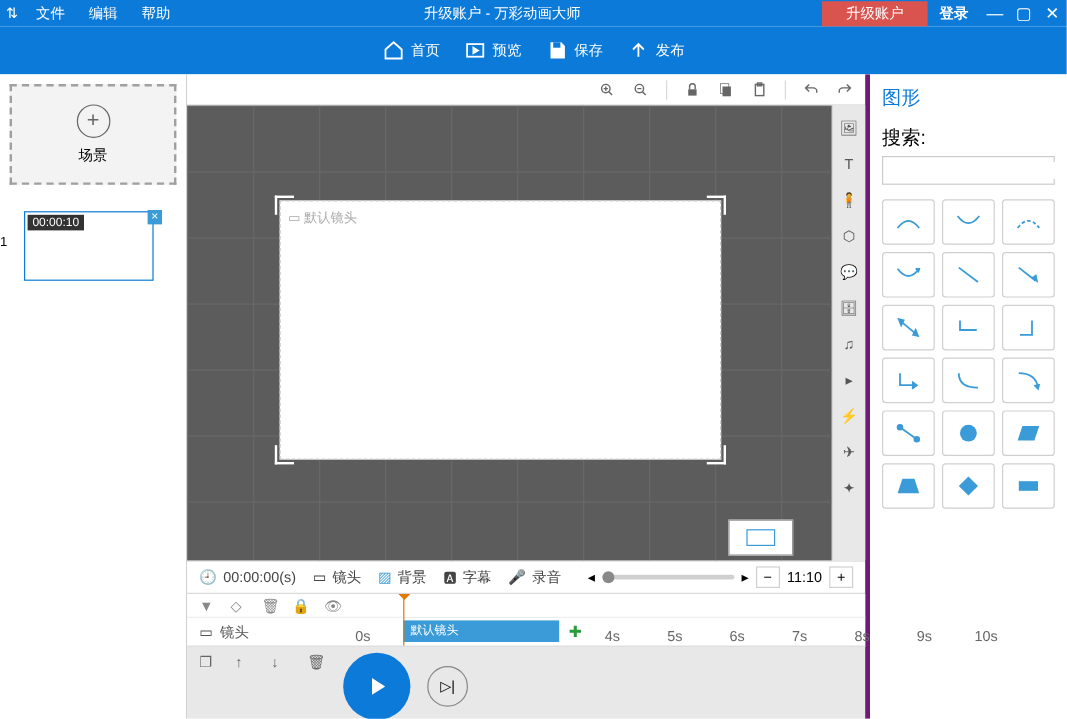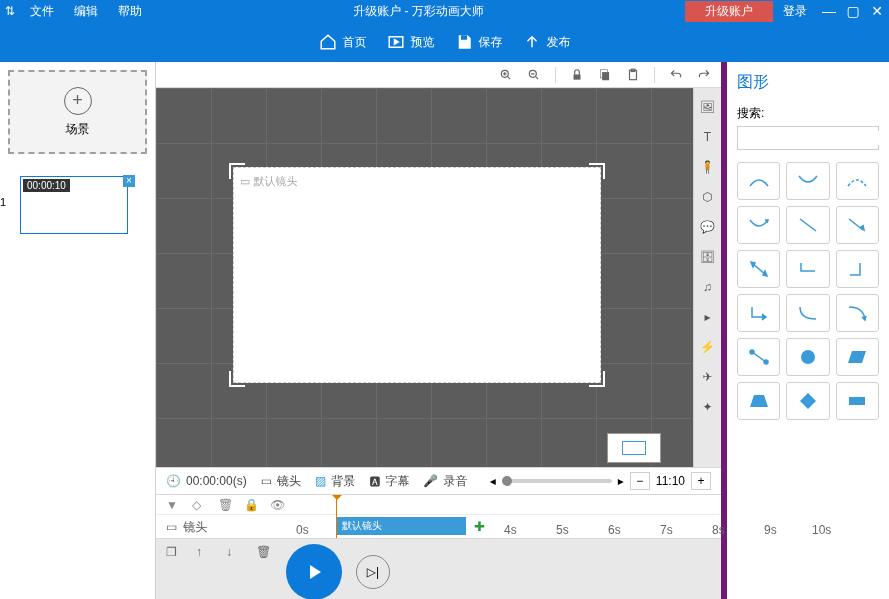--- a/index.html
+++ b/index.html
@@ -4,21 +4,21 @@
 <style>
 *{margin:0;padding:0;box-sizing:border-box;font-family:"Microsoft YaHei",sans-serif;font-size:12px;}
 body{background:#fff;overflow:hidden;width:889px;height:599px;}
 
 
 .titlebar{background:#0c7ad8;height:22px;display:flex;align-items:center;color:#fff;}
 .titlebar .pin{width:20px;text-align:center;}
 .titlebar .menu-item{padding:0 10px;cursor:pointer;}
 .titlebar .spacer{flex:1;text-align:center;}
 .titlebar .upgrade{background:#d9534f;padding:2px 20px;}
-.titlebar .login{padding:0 10px;}
+.titlebar .login{padding:0 10px;font-weight:bold;}
 .titlebar .win-btn{width:24px;height:22px;display:flex;align-items:center;justify-content:center;font-size:14px;cursor:pointer;}
 
 
 .navbar{background:#0c7ad8;height:40px;display:flex;align-items:center;justify-content:center;gap:20px;color:#ffffff;}
 .nav-btn{display:flex;align-items:center;gap:6px;cursor:pointer;font-size:14px;}
 .nav-btn svg{width:18px;height:18px;}
 
 
 .body{display:flex;height:537px;}
 
@@ -87,23 +87,23 @@
 
 
 .playbar{height:60px;background:#e8e8e8;display:flex;align-items:center;padding-left:10px;gap:14px;}
 .playbar .tool{width:16px;height:16px;color:#666;cursor:pointer;}
 .playbar .tools{display:flex;gap:14px;margin-top:-32px;}
 .playbtn{width:56px;height:56px;border-radius:50%;background:#0c7ad8;display:flex;align-items:center;justify-content:center;cursor:pointer;margin-top:6px;}
 .playbtn svg{width:24px;height:24px;fill:#fff;}
 .stepbtn{width:34px;height:34px;border:1.5px solid #888;border-radius:50%;display:flex;align-items:center;justify-content:center;cursor:pointer;margin-top:6px;}
 
 
-.right{width:168px;border-left:6px solid #701a75;padding:10px;background:#fff;}
+.right{width:168px;border-left:4px solid #701a75;padding:10px;background:#fff;}
 .right .title{color:#0c7ad8;font-size:16px;margin-bottom:12px;}
-.right .srch-lbl{font-size:12px;margin-bottom:4px;}
+.right .srch-lbl{font-size:16px;margin-bottom:4px;}
 .right .srch{display:flex;border:1px solid #ccc;height:24px;align-items:center;padding:0 4px;}
 .right .srch input{flex:1;border:none;outline:none;font-size:12px;}
 .shapes{display:grid;grid-template-columns:repeat(3,1fr);gap:6px;margin-top:12px;}
 .shape{height:38px;border:1px solid #d0d0d0;border-radius:3px;display:flex;align-items:center;justify-content:center;cursor:pointer;}
 .shape svg{width:24px;height:20px;stroke:#3a9bd8;fill:none;stroke-width:1.5;}
 .shape svg.fill{fill:#3a9bd8;stroke:none;}
 </style>
 </head>
 <body>
 

